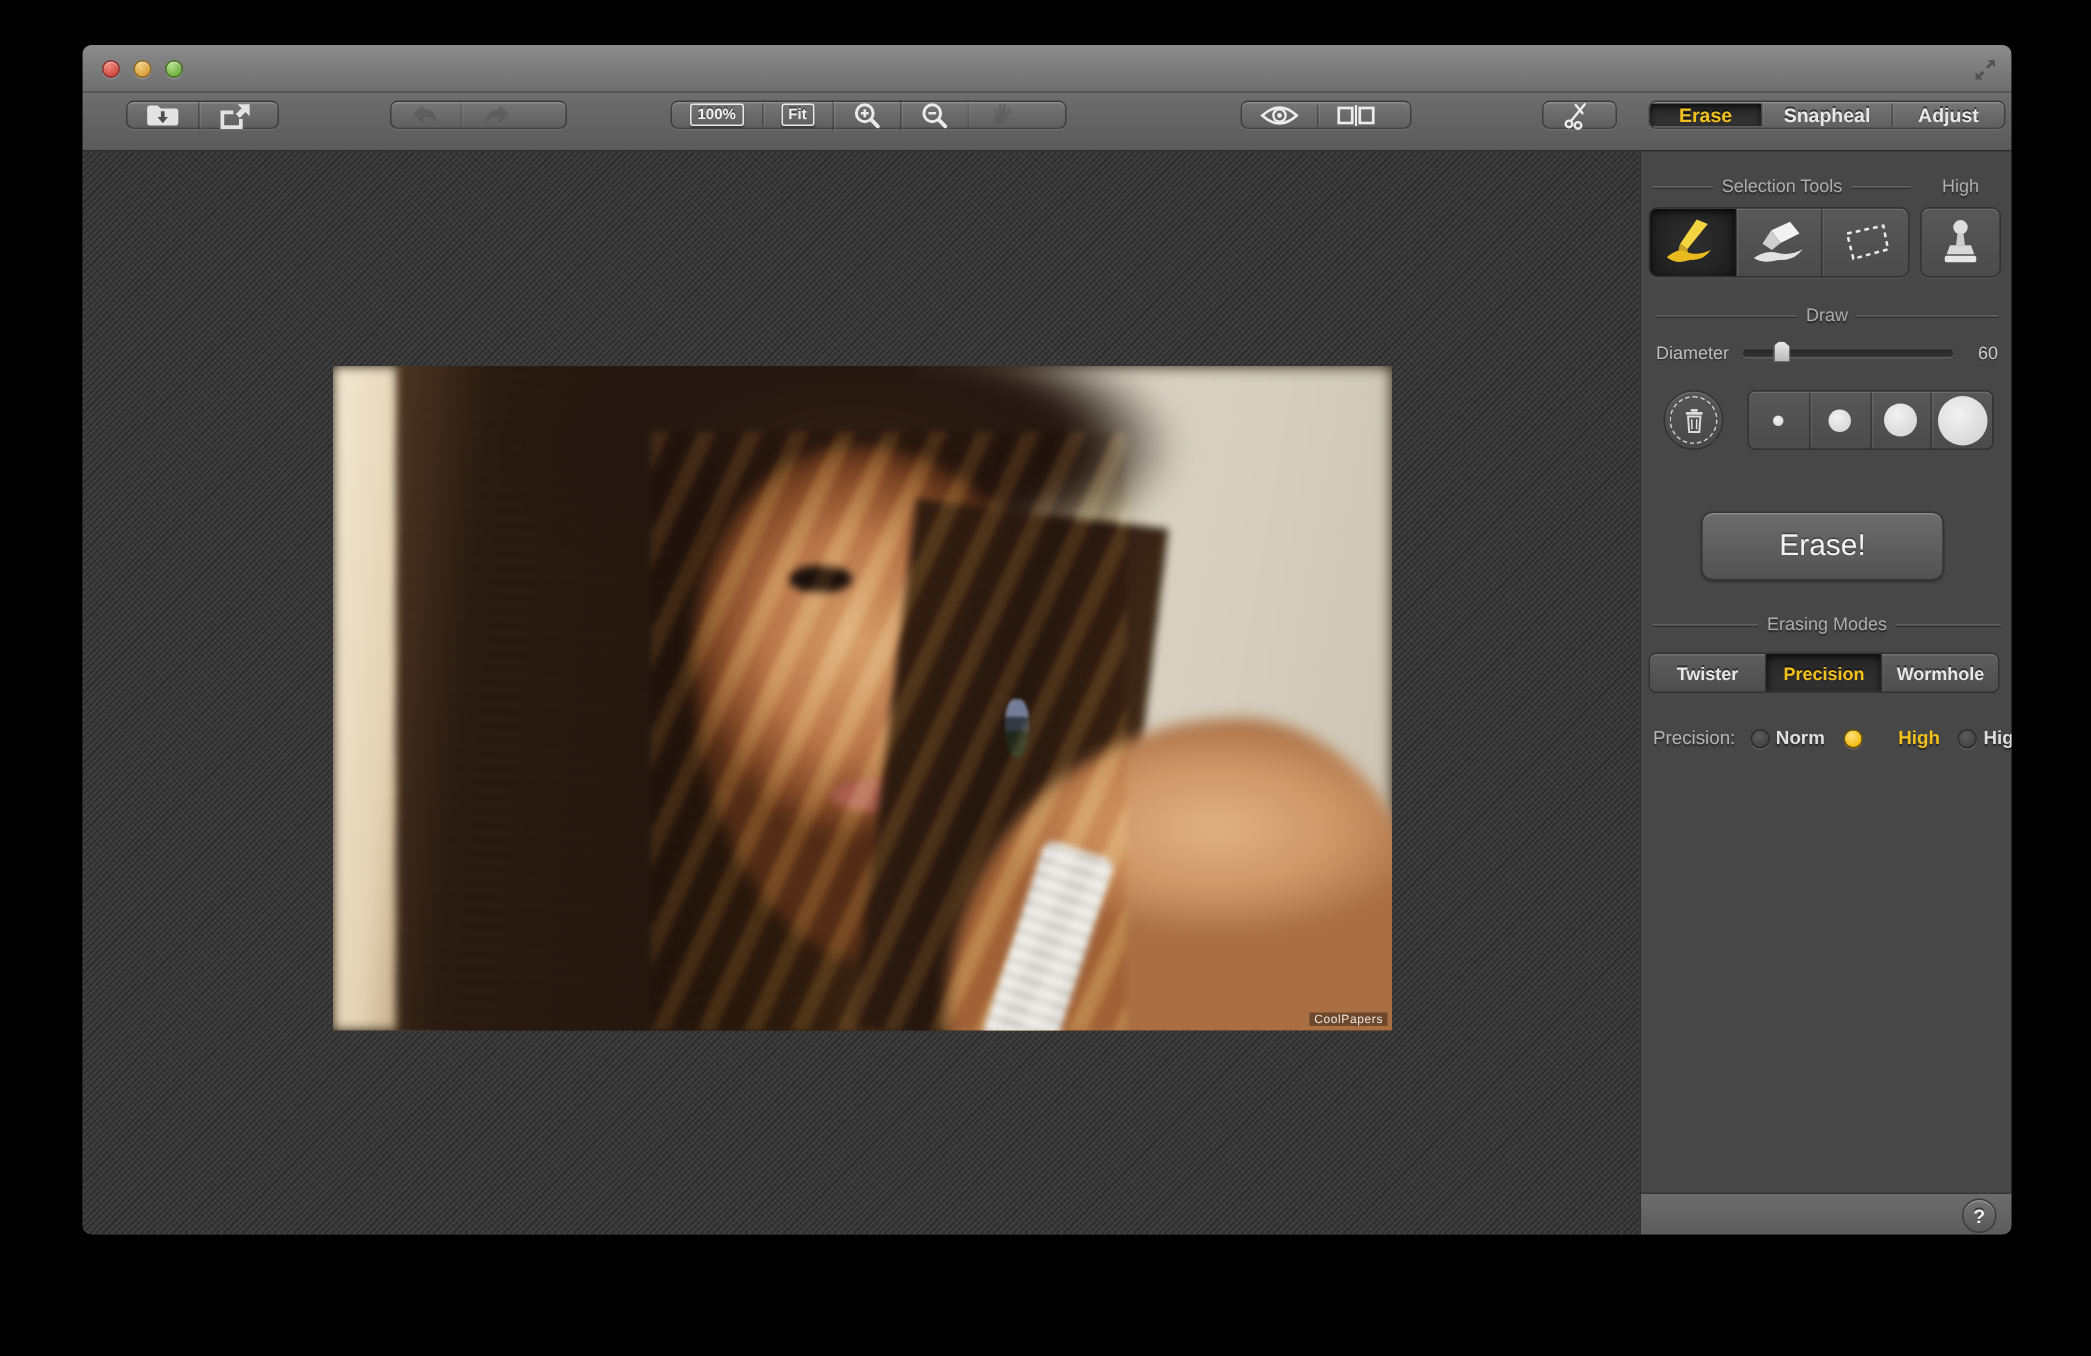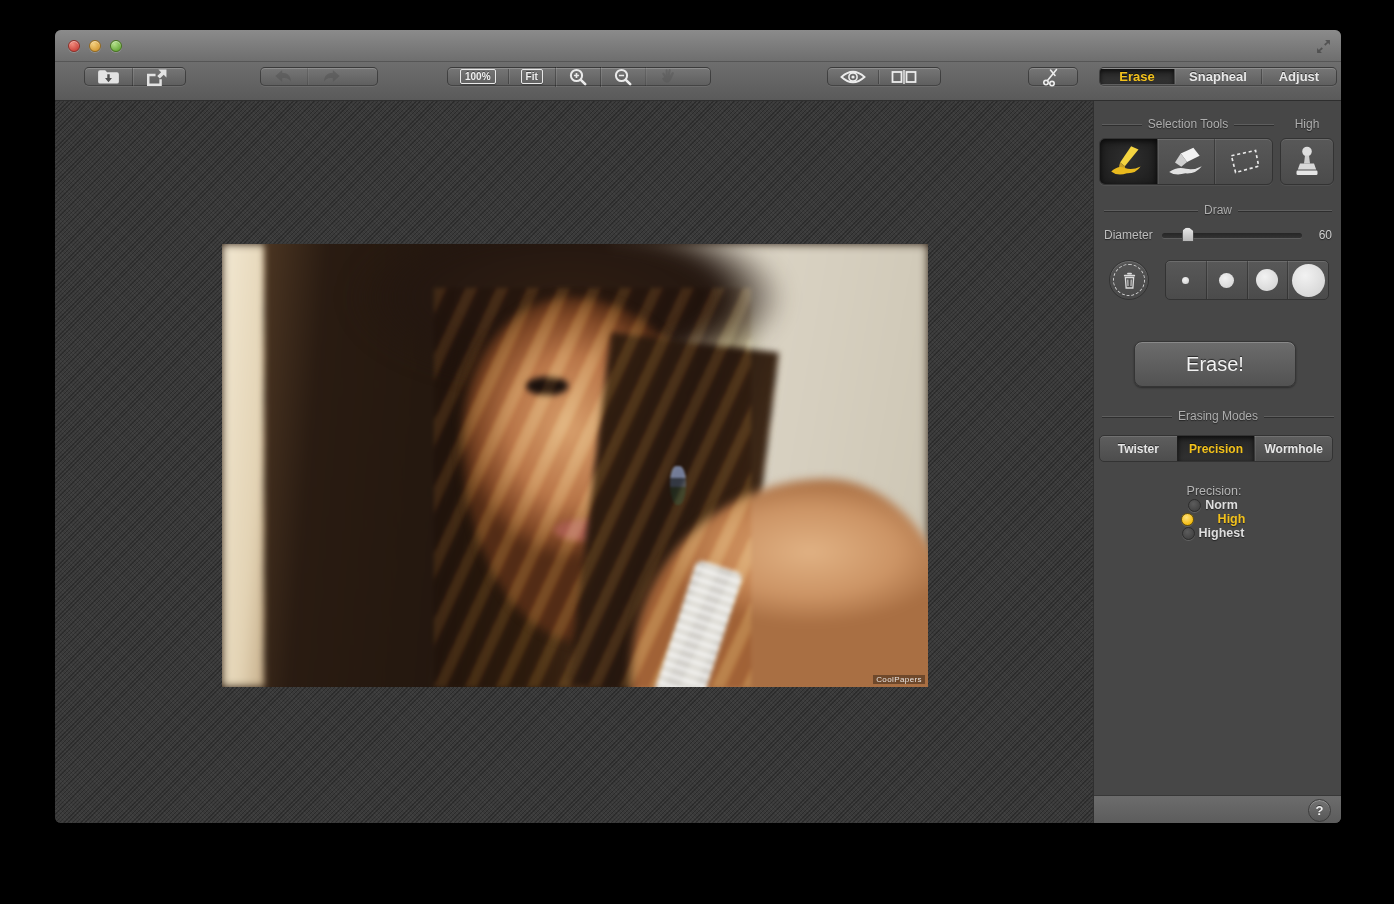--- a/index.html
+++ b/index.html
@@ -169,21 +169,21 @@
                  overflow:hidden; box-shadow:inset 0 1px 0 rgba(255,255,255,.12); }
   .modes-group .segbtn { flex:1; display:flex; align-items:center; justify-content:center;
                          font-size:12px; font-weight:bold; color:#e6e6e6;
                          text-shadow:0 -1px 0 rgba(0,0,0,.5); }
   .modes-group .segbtn + .segbtn { border-left:1px solid rgba(0,0,0,.3);
                                    box-shadow:inset 1px 0 0 rgba(255,255,255,.07); }
   .modes-group .segbtn.active { background:linear-gradient(#252525,#323232); color:#f2c11c;
                                 box-shadow:inset 0 2px 5px rgba(0,0,0,.7); }
 
   .precision-row { position:absolute; left:8px; top:383px; width:234px; height:16px;
-                   display:flex; align-items:center; font-size:12.5px;flex-direction:column; }
+                   display:flex; align-items:center; font-size:12.5px; }
   .prec-label { color:#b5b5b5; text-shadow:0 1px 1px rgba(0,0,0,.5); margin-right:10px; }
   .radio-opt { display:flex; align-items:center; gap:4px; margin-right:12px; font-weight:bold;
                color:#dedede; text-shadow:0 1px 1px rgba(0,0,0,.5); }
   .radio { width:13px; height:13px; border-radius:50%; border:1px solid #2d2d2d;
            background:radial-gradient(circle at 40% 35%, #5c5c5c, #3a3a3a);
            box-shadow:0 1px 0 rgba(255,255,255,.15); }
   .radio.sel { background:radial-gradient(circle at 40% 32%, #ffe27a, #f2b90d 75%); border-color:#6b5408; }
   .radio-opt.sel { color:#f2c11c;gap:24px; }
 
   .side-footer { position:absolute; left:0; bottom:0; width:100%; height:28px;

